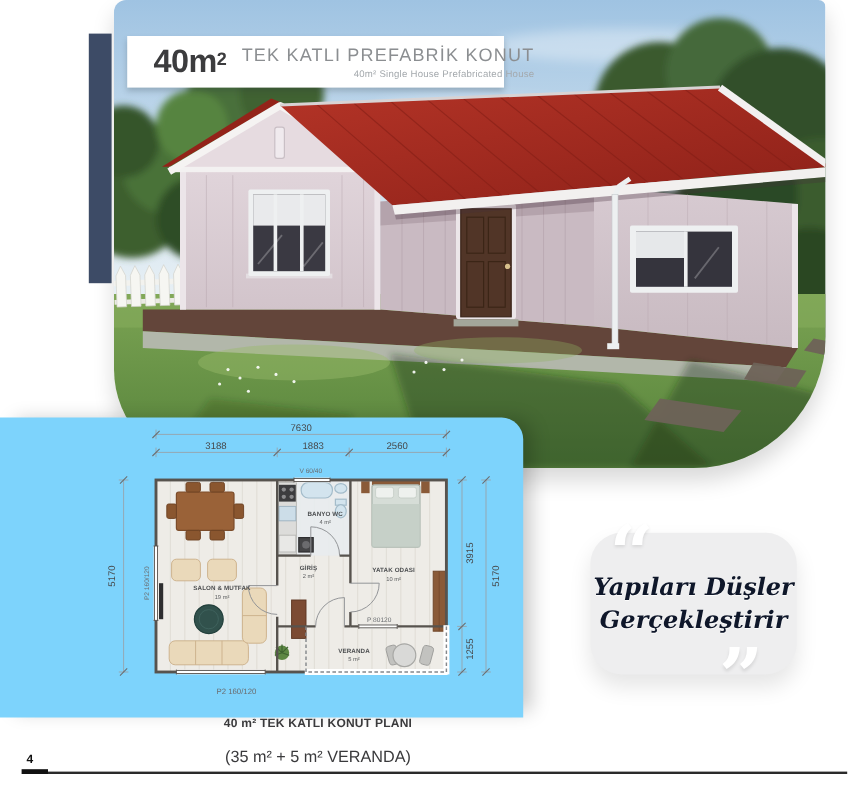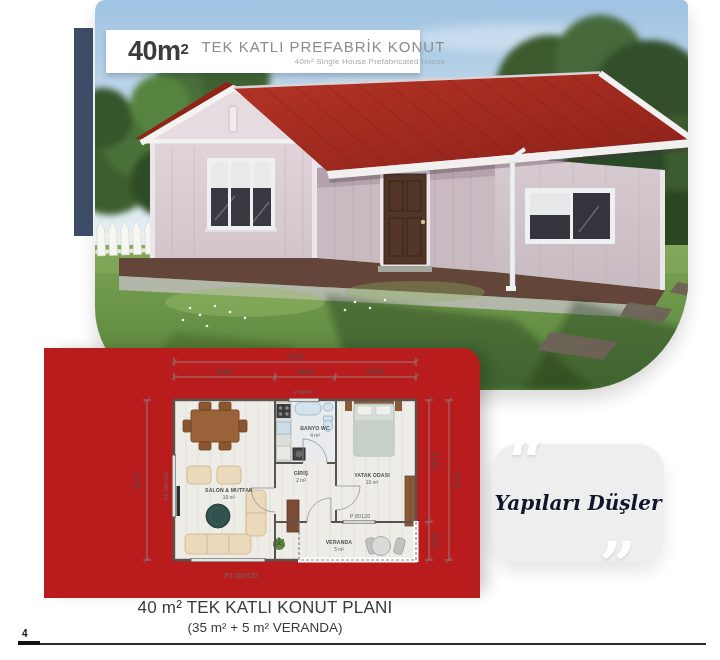--- a/index.html
+++ b/index.html
@@ -27,23 +27,22 @@
     padding:0 4px 0 22px;box-shadow:0 3px 5px rgba(40,50,60,.25);
   }
   .header-area{font-size:27px;font-weight:bold;color:#3c3c3e;letter-spacing:-.5px;line-height:1;}
   .header-area sup{font-size:15px;font-weight:bold;vertical-align:6px;}
   .header-text{flex:1;margin-left:13px;display:flex;flex-direction:column;justify-content:flex-end;}
   .header-title{font-size:15px;color:#8b8e91;letter-spacing:1px;white-space:nowrap;}
   .header-subtitle{font-size:8px;color:#a4a9ad;text-align:right;margin-top:2px;letter-spacing:.2px;}
   
   .plan-card{
     position:absolute;left:0;top:348px;width:436px;height:250px;
-    background:#b91c1c;border-radius:0 18px 0 0;
+    background:#7dd3fc;border-radius:0 18px 0 0;
     box-shadow:10px -2px 16px -4px rgba(0,0,0,.22);
-    margin-left:44px;
   }
   .plan-card svg{position:absolute;left:85px;top:2px;}
   .plan-svg text{font-family:"Liberation Sans",sans-serif;}
   .dim-line{stroke:#9aa0a4;stroke-width:.7;fill:none;}
   .dim-tick{stroke:#6b6e71;stroke-width:.9;}
   .dim-num{fill:#47494b;font-size:8px;text-anchor:middle;}
   .win-label{fill:#6a6d70;font-size:5.5px;text-anchor:middle;}
   .room-name{fill:#4c4e50;font-size:5.2px;font-weight:bold;text-anchor:middle;letter-spacing:.1px;}
   .room-area{fill:#5a5c5e;font-size:4.8px;text-anchor:middle;}
   .wall{stroke:#57534e;stroke-width:2.4;fill:none;}
@@ -64,22 +63,22 @@
   }
   .quote-open{left:16px;top:-4px;}
   .quote-close{right:28px;bottom:-26px;}
   .quote-line{
     font-family:"DejaVu Serif",serif;font-style:italic;font-weight:bold;
     font-size:20px;color:#0f172a;line-height:1.35;
     text-shadow:0 1px 0 rgba(255,255,255,.8);
   }
   
   .caption{position:absolute;left:75px;top:598px;width:380px;text-align:center;color:#3a3a3c;}
-  .caption-title{font-size:17px;font-weight:normal;letter-spacing:.2px;}
-  .caption-sub{font-size:13.5px;margin-top:2px;}
+  .caption-title{font-size:10px;font-weight:bold;letter-spacing:.2px;}
+  .caption-sub{font-size:13.5px;margin-top:14px;}
   
   .footer-pagenum{position:absolute;left:22px;top:628px;font-size:10px;font-weight:bold;color:#111;}
   .footer-bar{position:absolute;left:18px;top:641px;width:22px;height:4px;background:#111;}
   .footer-line{position:absolute;left:40px;top:643px;width:666px;height:1.5px;background:#2a2a2a;}
 </style>
 </head>
 <body>
 
 <div class="page">
 
@@ -460,20 +459,21 @@
 
       <text class="win-label" x="231" y="168">P 80120</text>
       <text class="win-label" transform="translate(39,136) rotate(-90)">P2 160/120</text>
       <text class="win-label" x="112" y="228" style="font-size:6.5px">P2 160/120</text>
     </svg>
   </div>
 
   <div class="quote-panel">
     <span class="quote-mark quote-open">“</span>
     <div class="quote-line">Yapıları Düşler</div>
+    <div class="quote-line">Gerçekleştirir</div>
     <span class="quote-mark quote-close">”</span>
   </div>
 
   <div class="caption">
     <div class="caption-title">40 m² TEK KATLI KONUT PLANI</div>
     <div class="caption-sub">(35 m² + 5 m² VERANDA)</div>
   </div>
 
   <div class="footer-pagenum">4</div>
   <div class="footer-bar"></div>

